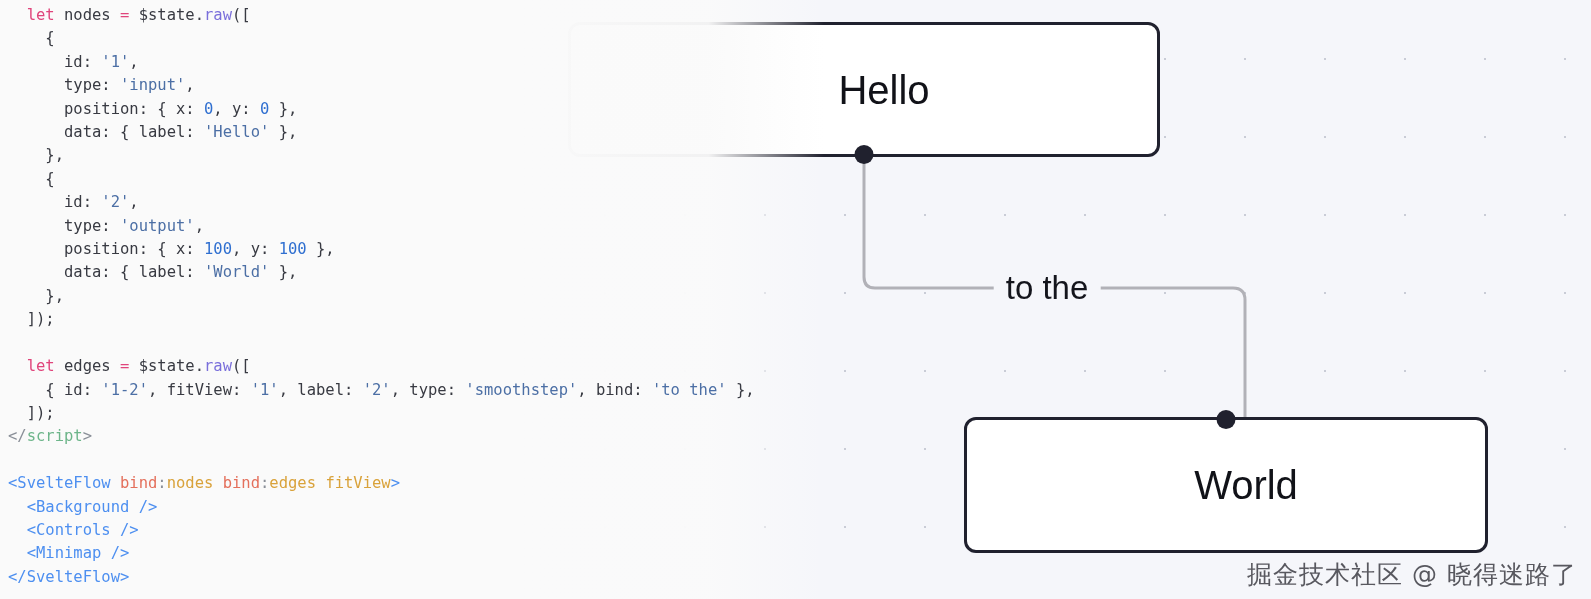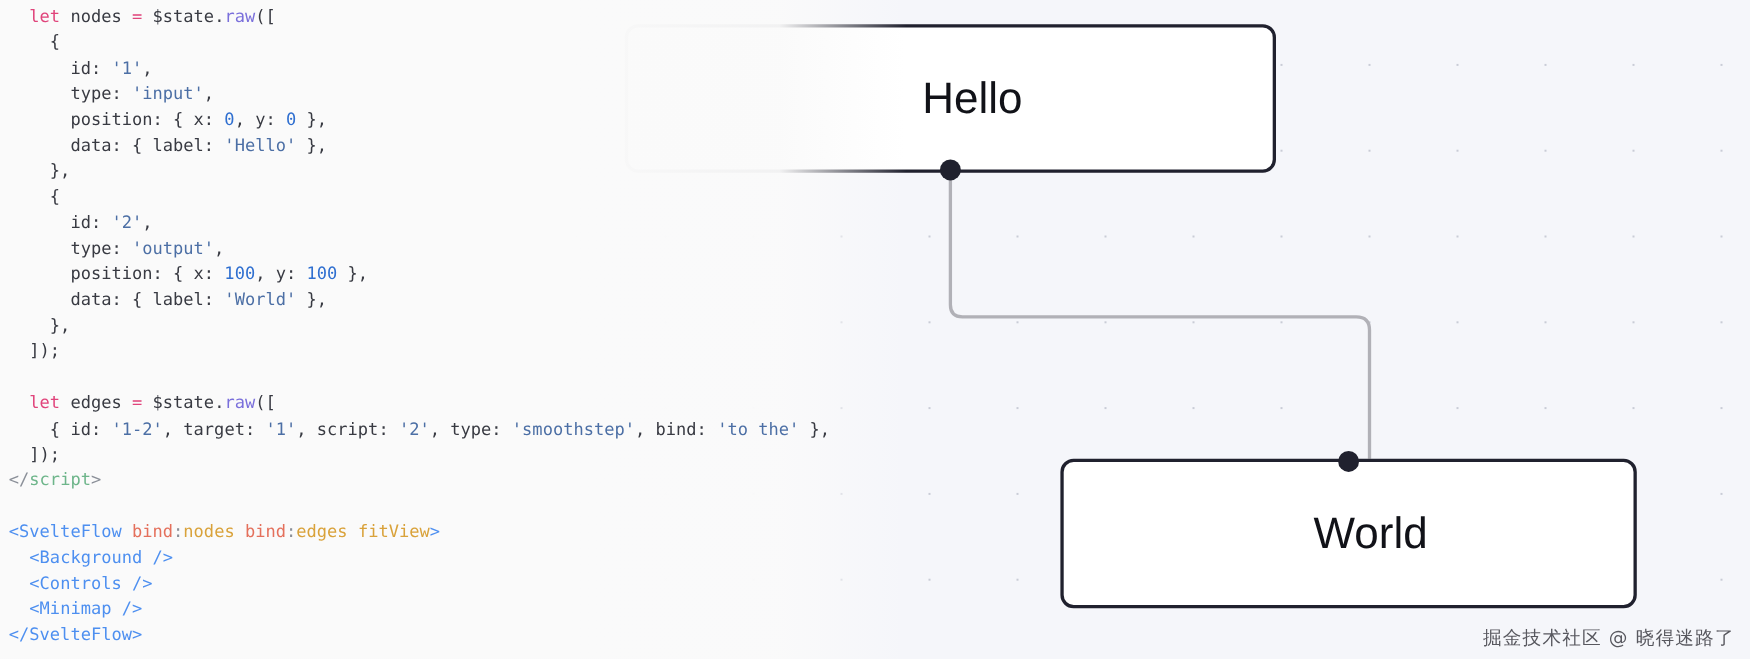--- a/index.html
+++ b/index.html
@@ -139,39 +139,40 @@
     white-space: nowrap;
     z-index: 4;
   }
 
   
   .watermark {
     position: absolute;
     right: 14px;
     bottom: 8px;
     font-family: "DejaVu Sans", sans-serif;
-    font-size: 17px;
+    font-size: 25px;
     color: #4b4b52;
     opacity: 0.92;
     white-space: nowrap;
     z-index: 6;
     letter-spacing: 1px;
   }
 </style>
 </head>
 <body>
 
 <div class="screen">
 
   <div class="flow-canvas"></div>
 
   <svg class="edge-layer" width="1591" height="599">
     <path class="edge-path" d="M 864 157 L 864 277 Q 864 288 875 288 L 1233 288 Q 1245 288 1245 300 L 1245 417"></path>
   </svg>
 
+  <div class="edge-label">to the</div>
 
   <div class="node" id="node-hello">
     <span class="node-label">Hello</span>
     <span class="handle handle-bottom"></span>
   </div>
 
   <div class="node" id="node-world">
     <span class="node-label">World</span>
     <span class="handle handle-top"></span>
   </div>
@@ -186,21 +187,21 @@
 <span><span>    },</span></span>
 <span><span>    {</span></span>
 <span><span>      id: </span><span class="str">'2'</span><span>,</span></span>
 <span><span>      type: </span><span class="str">'output'</span><span>,</span></span>
 <span><span>      position: { x: </span><span class="num">100</span><span>, y: </span><span class="num">100</span><span> },</span></span>
 <span><span>      data: { label: </span><span class="str">'World'</span><span> },</span></span>
 <span><span>    },</span></span>
 <span><span>  ]);</span></span>
 <span><span></span></span>
 <span><span>  </span><span class="kw">let</span><span> edges </span><span class="op">=</span><span> $state</span><span>.</span><span class="mem">raw</span><span>([</span></span>
-<span><span>    { id: </span><span class="str">'1-2'</span><span>, target: </span><span class="str">'1'</span><span>, script: </span><span class="str">'2'</span><span>, type: </span><span class="str">'smoothstep'</span><span>, bind: </span><span class="str">'to the'</span><span> },</span></span>
+<span><span>    { id: </span><span class="str">'1-2'</span><span>, fitView: </span><span class="str">'1'</span><span>, label: </span><span class="str">'2'</span><span>, type: </span><span class="str">'smoothstep'</span><span>, bind: </span><span class="str">'to the'</span><span> },</span></span>
 <span><span>  ]);</span></span>
 <span><span class="tagpunct">&lt;/</span><span class="scripttag">script</span><span class="tagpunct">&gt;</span></span>
 <span><span></span></span>
 <span><span class="tag">&lt;SvelteFlow</span><span> </span><span class="attr">bind</span><span class="tagpunct">:</span><span class="attrv">nodes</span><span> </span><span class="attr">bind</span><span class="tagpunct">:</span><span class="attrv">edges</span><span> </span><span class="attrv">fitView</span><span class="tag">&gt;</span></span>
 <span><span>  </span><span class="tag">&lt;Background</span><span> </span><span class="tag">/&gt;</span></span>
 <span><span>  </span><span class="tag">&lt;Controls</span><span> </span><span class="tag">/&gt;</span></span>
 <span><span>  </span><span class="tag">&lt;Minimap</span><span> </span><span class="tag">/&gt;</span></span>
 <span><span class="tag">&lt;/SvelteFlow&gt;</span></span></pre>
   </div>
 

